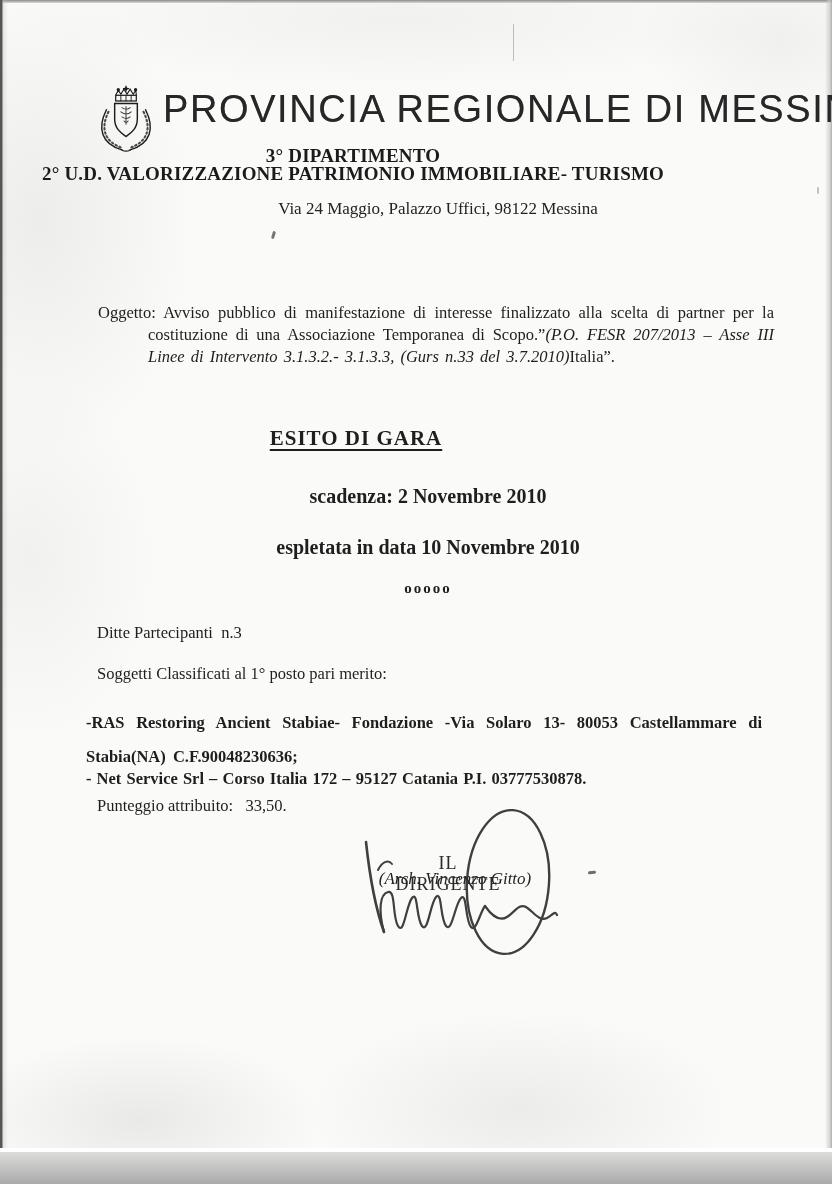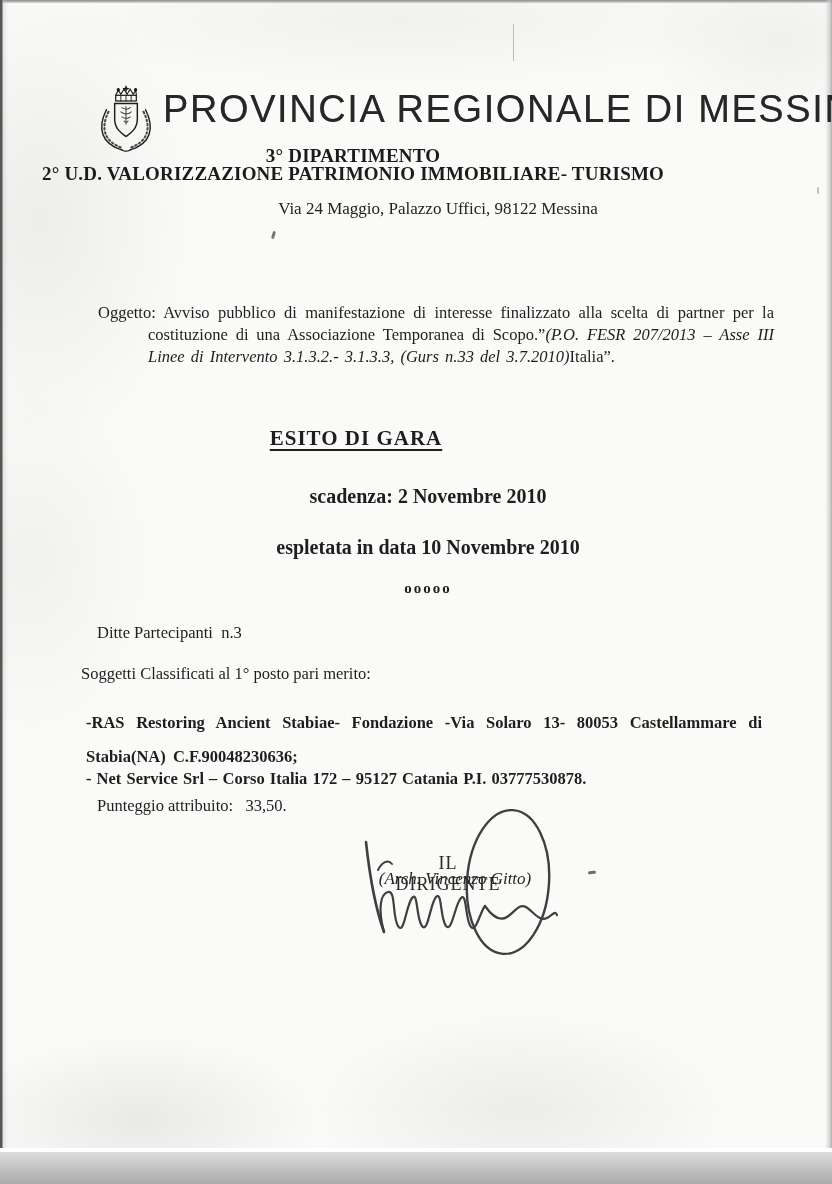--- a/index.html
+++ b/index.html
@@ -65,21 +65,21 @@
   .notice-heading span{text-decoration:underline;text-decoration-thickness:2px;text-underline-offset:4px;}
   .notice-line{position:absolute;left:0;width:824px;text-align:center;font-weight:bold;font-size:20px;padding-left:16px;}
   .n-deadline{top:485px;}
   .n-exec{top:536px;}
   .separator{position:absolute;left:16px;top:580px;width:824px;text-align:center;
     font-weight:bold;font-size:15px;letter-spacing:2px;}
 
   
   .bodyline{position:absolute;font-size:16.5px;white-space:pre-wrap;}
   .l-participants{left:97px;top:623px;}
-  .l-ranking{left:81px;top:664px;}
+  .l-ranking{left:97px;top:664px;}
   .winner{position:absolute;left:86px;width:676px;font-weight:bold;font-size:16.5px;
     line-height:34px;text-align:justify;word-spacing:3px;}
   .w-1{top:706px;}
   .w-2{top:762px;text-align:left;word-spacing:1px;}
   .l-score{left:97px;top:796px;}
 
   
   .sig-role{position:absolute;left:393px;top:853px;width:110px;text-align:center;
     font-size:18px;letter-spacing:1px;color:#2a2a2a;}
   .sig-name{position:absolute;left:352px;top:869px;width:206px;text-align:center;

